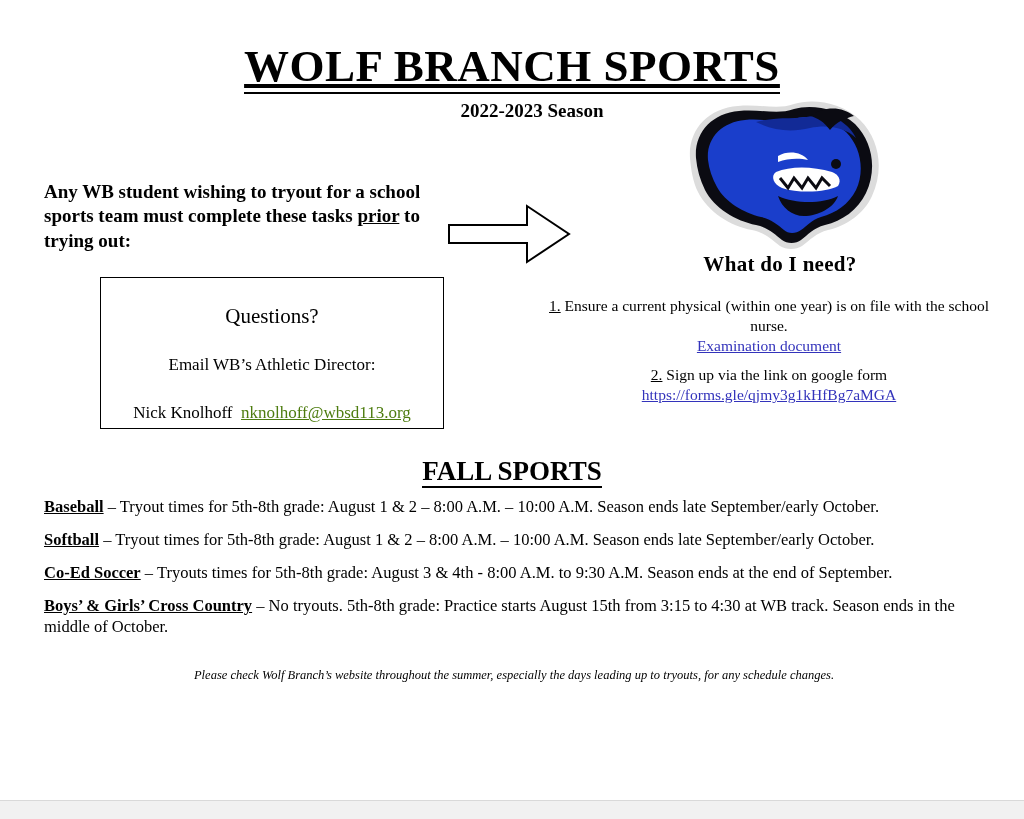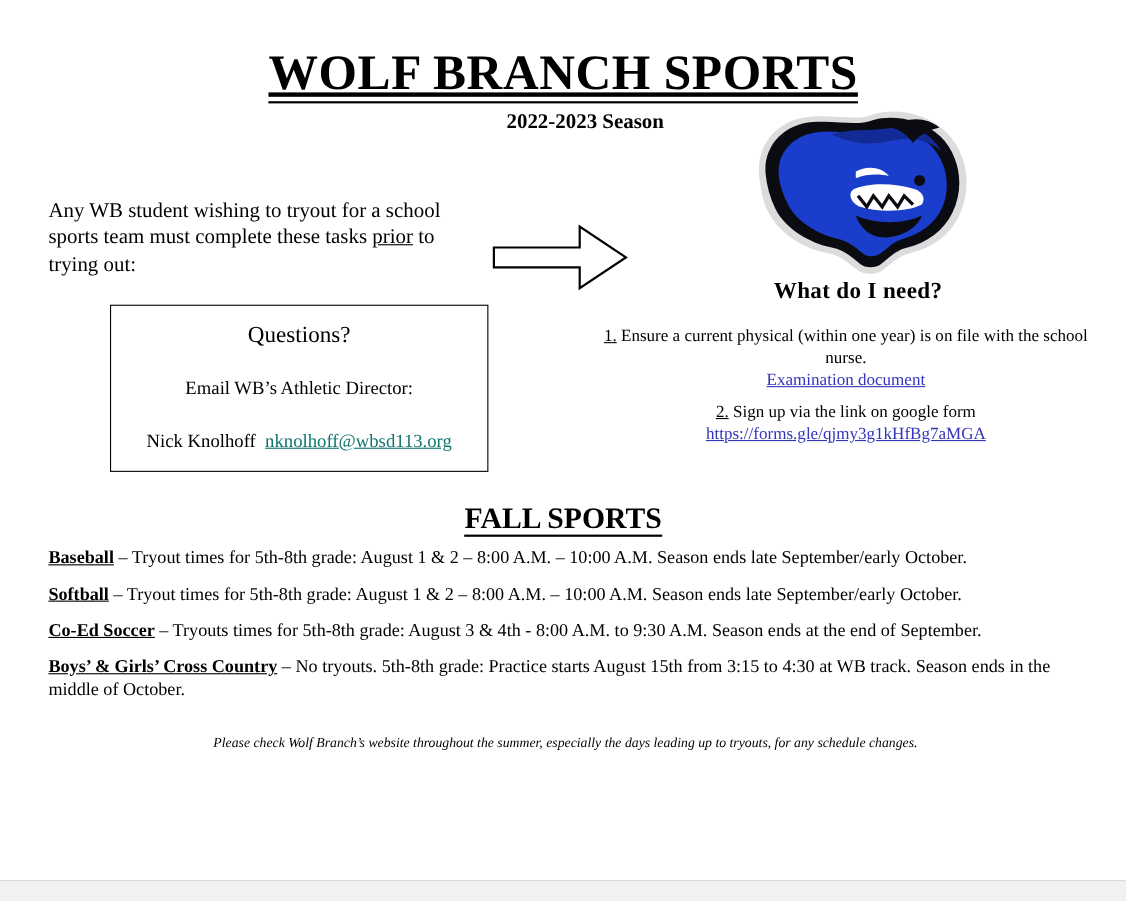--- a/index.html
+++ b/index.html
@@ -59,21 +59,21 @@
     padding-left: 20px;
   }
 
   
   .intro {
     position: absolute;
     left: 44px;
     top: 180px;
     width: 392px;
     font-size: 19px;
-    font-weight: normal;
+    font-weight: bold;
     line-height: 1.28;
   }
   .intro .under {
     text-decoration: underline;
   }
 
   
   .arrow {
     position: absolute;
     left: 447px;
@@ -88,32 +88,32 @@
     left: 100px;
     top: 277px;
     width: 344px;
     height: 152px;
     border: 1px solid #000;
     box-sizing: border-box;
     text-align: center;
   }
   .qbox .q-title {
     font-size: 21px;
-    margin-top: 14px;
+    margin-top: 26px;
   }
   .qbox .q-line {
     font-size: 17px;
     margin-top: 26px;
   }
   .qbox .q-contact {
     font-size: 17px;
     margin-top: 28px;
   }
   .qbox .q-contact a {
-    color: #0f766e;
+    color: #4d7c0f;
     text-decoration: underline;
   }
 
   
   .logo {
     position: absolute;
     left: 660px;
     top: 100px;
     width: 232px;
     height: 152px;

